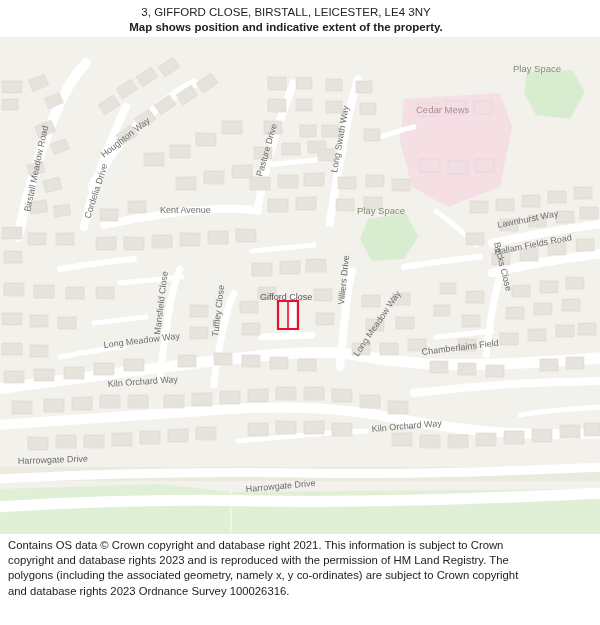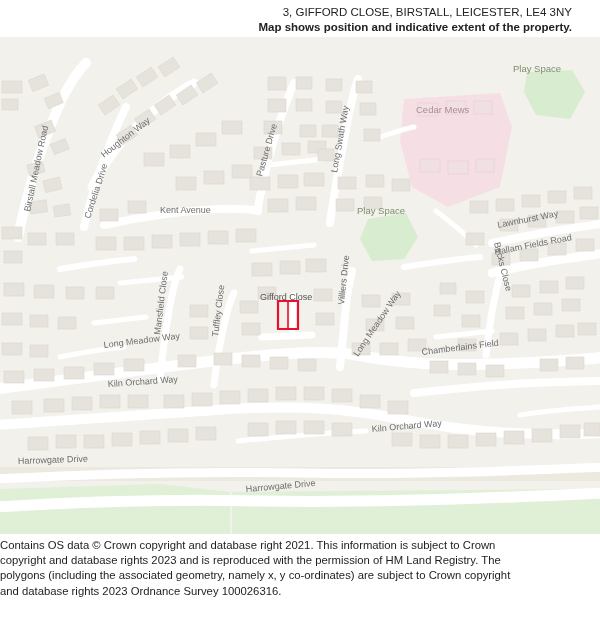--- a/index.html
+++ b/index.html
@@ -20,21 +20,21 @@
     height: 625px;
   }
 
   
   .header {
     position: absolute;
     top: 0;
     left: 0;
     width: 572px;
     height: 37px;
-    text-align: right;
+    text-align: center;
     padding-top: 5px;
     box-sizing: border-box;
   }
   .header .title {
     font-size: 11.5px;
     line-height: 15px;
     color: #222;
   }
   .header .subtitle {
     font-size: 11.5px;
@@ -79,21 +79,21 @@
     fill: #545454;
     font-size: 9px;
   }
 
   
   .footer {
     position: absolute;
     top: 536px;
     left: 0;
     width: 528px;
-    padding: 2px 4px 0 0;
+    padding: 2px 4px 0 8px;
     box-sizing: border-box;
     font-size: 11.3px;
     line-height: 15.2px;
     color: #1d1d1d;
   }
 </style>
 </head>
 <body>
 
 <div id="page">

